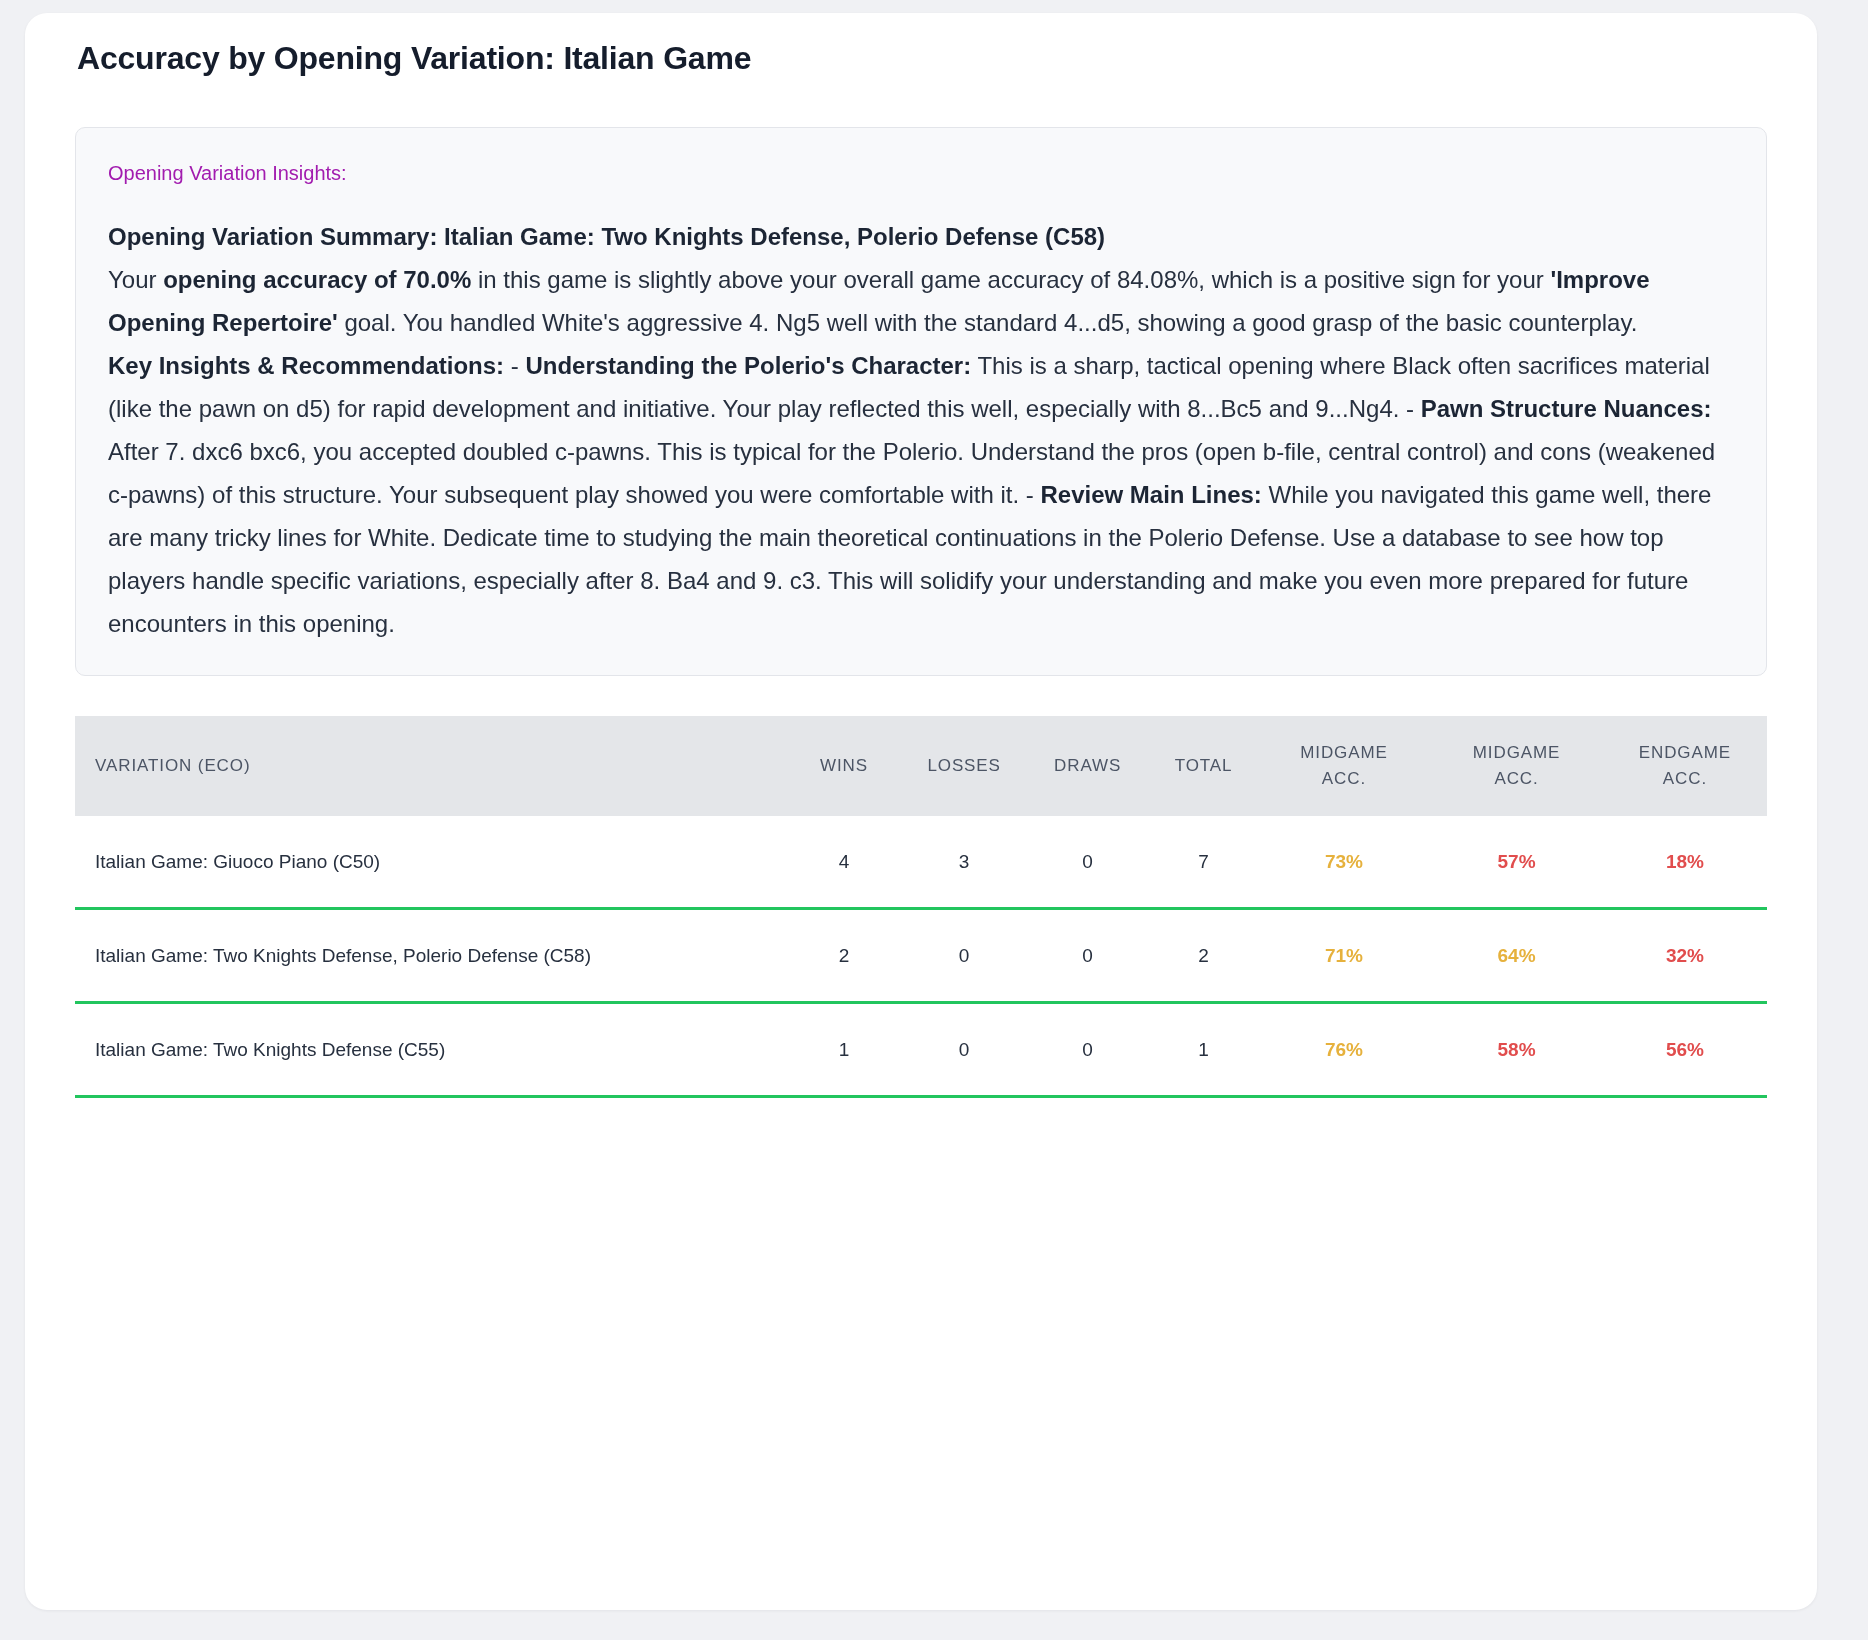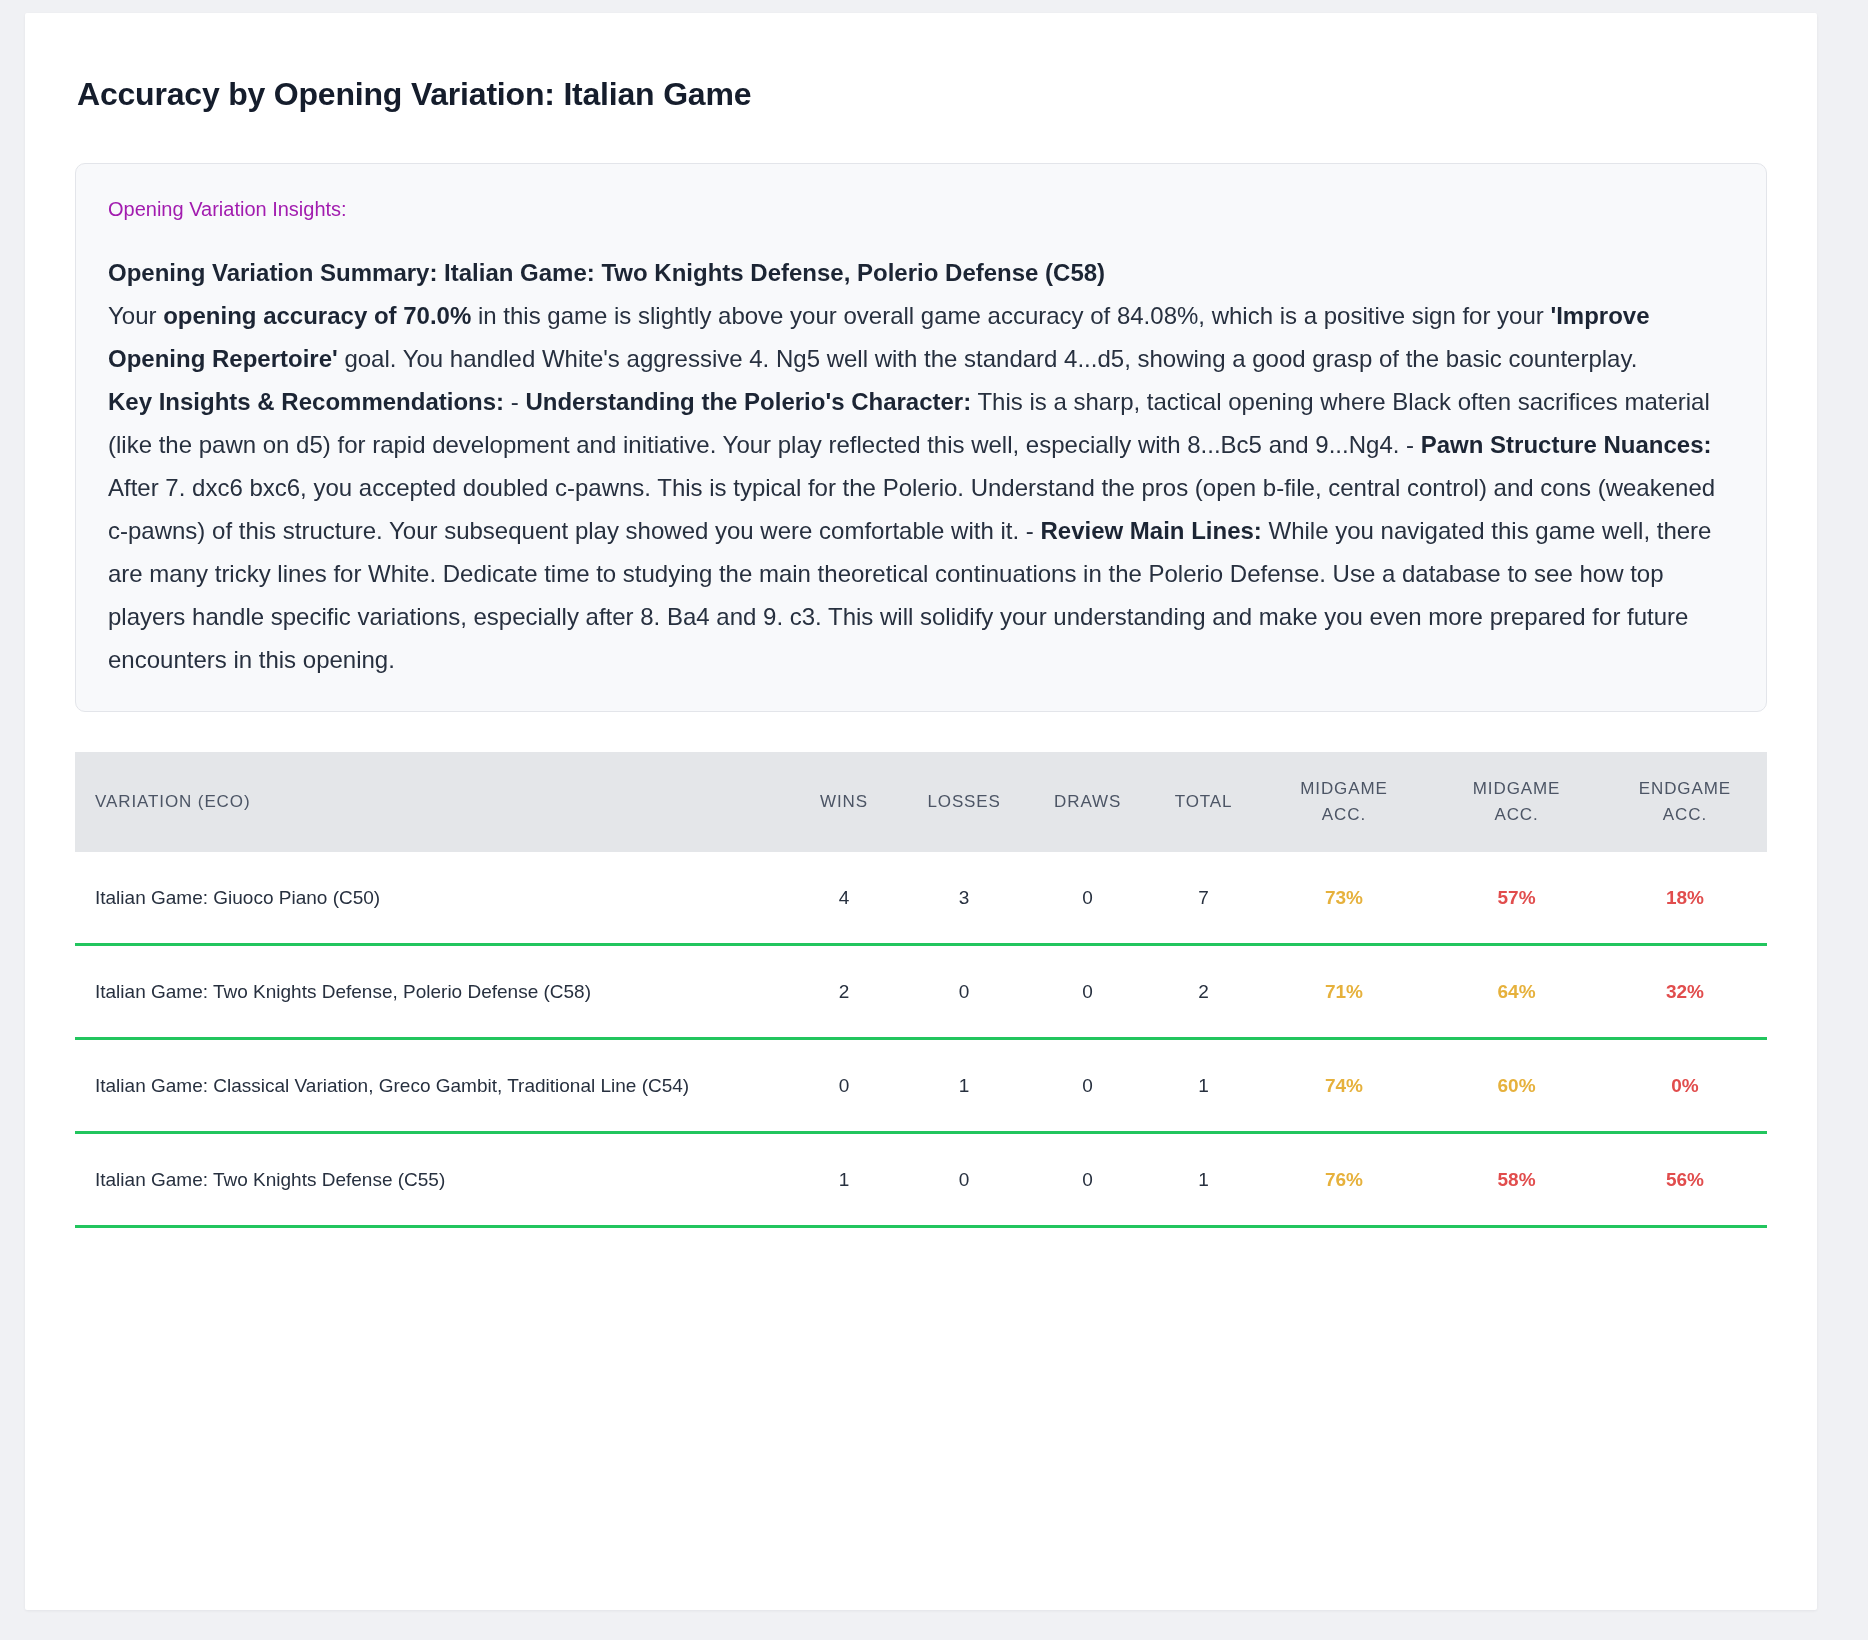--- a/index.html
+++ b/index.html
@@ -18,23 +18,23 @@
     overflow: hidden;
   }
   .card {
     position: absolute;
     left: 25px;
     top: 13px;
     width: 1792px;
     height: 1597px;
     box-sizing: border-box;
     background: #ffffff;
-    border-radius: 2px;
+    border-radius: 22px;
     box-shadow: 0 1px 3px rgba(16, 24, 40, 0.06);
-    padding: 62px 50px 40px 50px;
+    padding: 26px 50px 40px 50px;
   }
   .page-title {
     margin: 0 0 50px 2px;
     font-size: 32px;
     line-height: 38px;
     font-weight: 700;
     color: #151d2c;
     letter-spacing: -0.2px;
   }
   .insights-panel {
@@ -160,32 +160,20 @@
     <td class="td-num">2</td>
     <td class="td-num">0</td>
     <td class="td-num">0</td>
     <td class="td-num">2</td>
     <td class="td-acc" style="color: rgb(230, 177, 60);">71%</td>
     <td class="td-acc" style="color: rgb(230, 177, 60);">64%</td>
     <td class="td-acc" style="color: rgb(225, 77, 77);">32%</td>
   </tr>
           <tr>
     <td class="td-var">
-              <span class="var-inner">Italian Game: Classical Variation, Greco Gambit, Traditional Line (C54)</span>
-            </td>
-    <td class="td-num">0</td>
-    <td class="td-num">1</td>
-    <td class="td-num">0</td>
-    <td class="td-num">1</td>
-    <td class="td-acc" style="color: rgb(230, 177, 60);">74%</td>
-    <td class="td-acc" style="color: rgb(230, 177, 60);">60%</td>
-    <td class="td-acc" style="color: rgb(225, 77, 77);">0%</td>
-  </tr>
-          <tr>
-    <td class="td-var">
               <span class="var-inner">Italian Game: Two Knights Defense (C55)</span>
             </td>
     <td class="td-num">1</td>
     <td class="td-num">0</td>
     <td class="td-num">0</td>
     <td class="td-num">1</td>
     <td class="td-acc" style="color: rgb(230, 177, 60);">76%</td>
     <td class="td-acc" style="color: rgb(225, 77, 77);">58%</td>
     <td class="td-acc" style="color: rgb(225, 77, 77);">56%</td>
   </tr>

